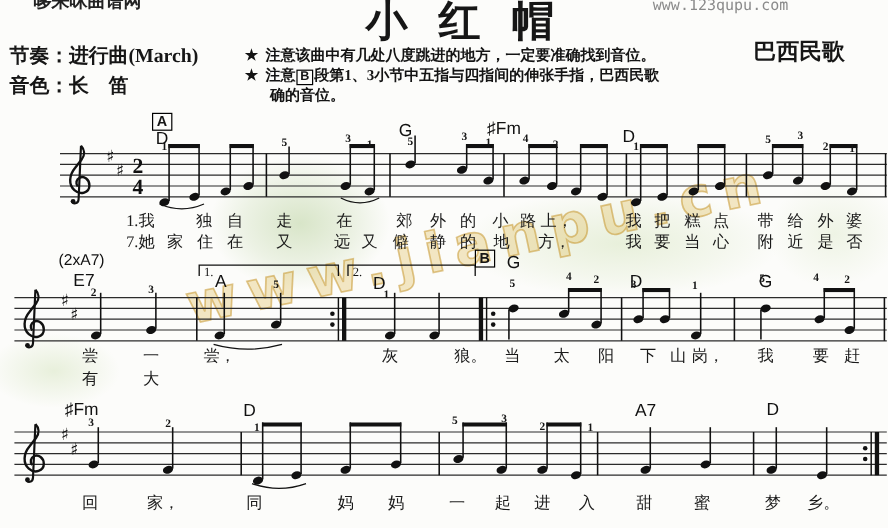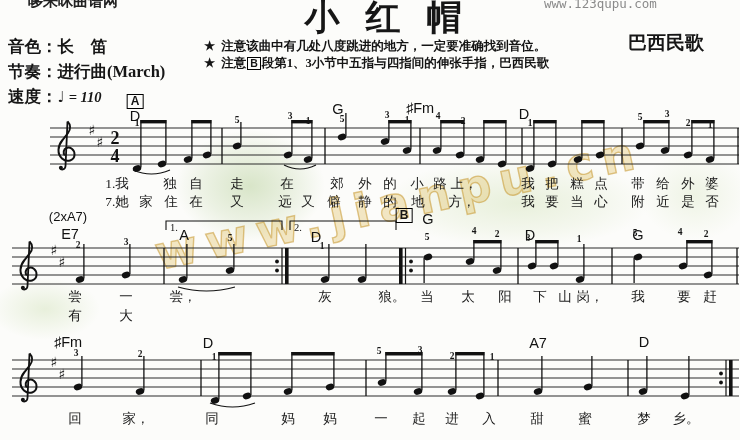--- a/index.html
+++ b/index.html
@@ -57,33 +57,35 @@
   <div class="wm-blob wm-right"></div>
   <div class="wm-blob wm-bl"></div>
   <div class="wm-text">www.jianpu.cn</div>
 
   <div class="site-left">哆来咪曲谱网</div>
   <div class="site-right">www.123qupu.com</div>
   <div class="title">小红帽</div>
   <div class="origin">巴西民歌</div>
 
   <div class="meta">
+    <div class="row"><span>节奏：</span><span class="val">进行曲(March)</span></div>
     <div class="row"><span>音色：</span><span class="val">长　笛</span></div>
-    <div class="row"><span>节奏：</span><span class="val">进行曲(March)</span></div>
-    <div class="row"><span>速度：</span><span class="tempo-note">♩</span> <span class="tempo-val">= 110</span></div>
   </div>
 
   <div class="tips">
     <div class="row">
         <span class="star">★</span>
         <span>注意该曲中有几处八度跳进的地方，一定要准确找到音位。</span>
       </div>
     <div class="row">
         <span class="star">★</span>
         <span><span>注意</span><span class="bbox">B</span><span>段第1、3小节中五指与四指间的伸张手指，巴西民歌</span></span>
+      </div>
+    <div class="row indent">
+        <span>确的音位。</span>
       </div>
   </div>
 
   <svg id="score-svg" width="740" height="440">
       <line x1="50" y1="128" x2="739" y2="128" stroke="#2b2b2b" stroke-width="1"></line>
       <line x1="50" y1="137" x2="739" y2="137" stroke="#2b2b2b" stroke-width="1"></line>
       <line x1="50" y1="146" x2="739" y2="146" stroke="#2b2b2b" stroke-width="1"></line>
       <line x1="50" y1="155" x2="739" y2="155" stroke="#2b2b2b" stroke-width="1"></line>
       <line x1="50" y1="164" x2="739" y2="164" stroke="#2b2b2b" stroke-width="1"></line>
       <g transform="translate(54,118)">

